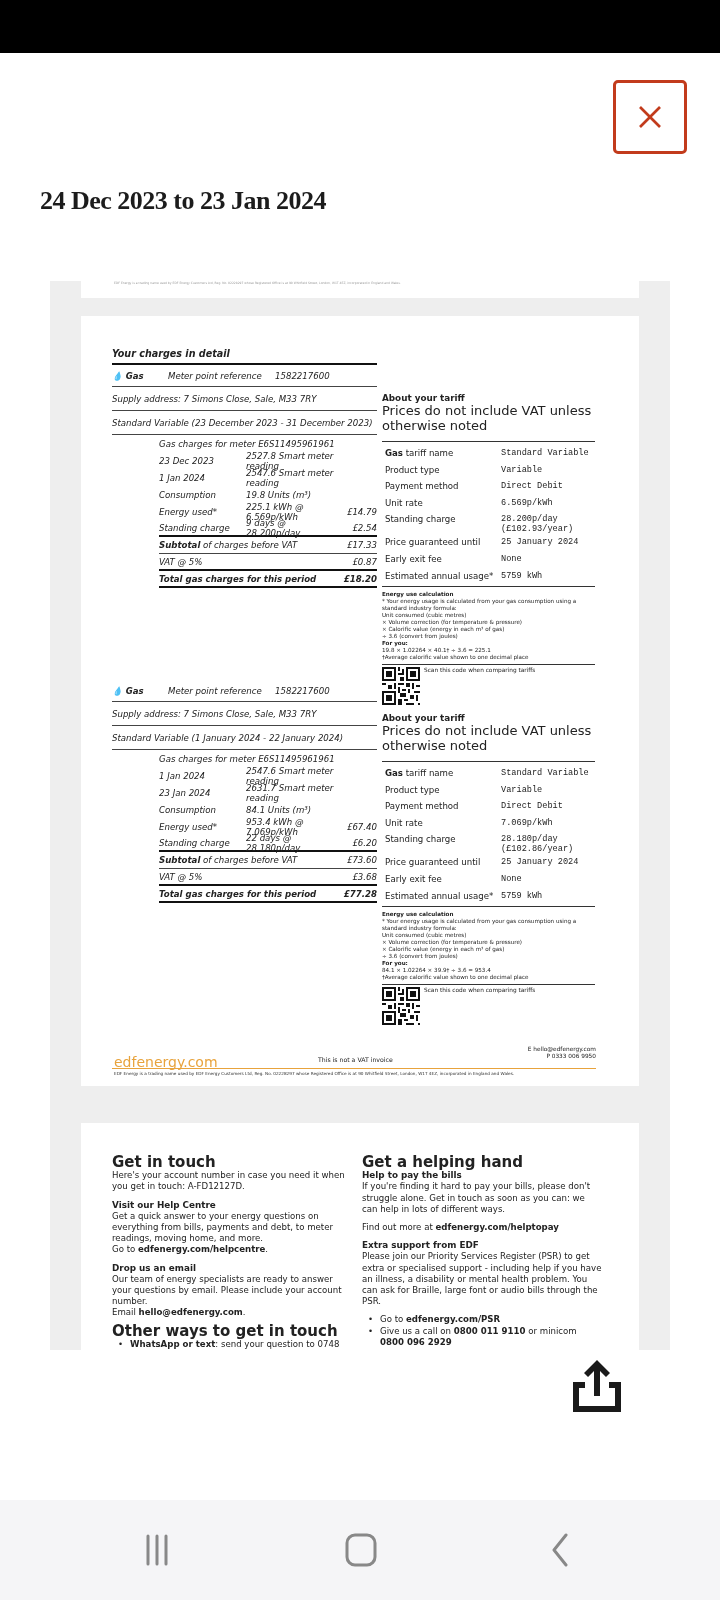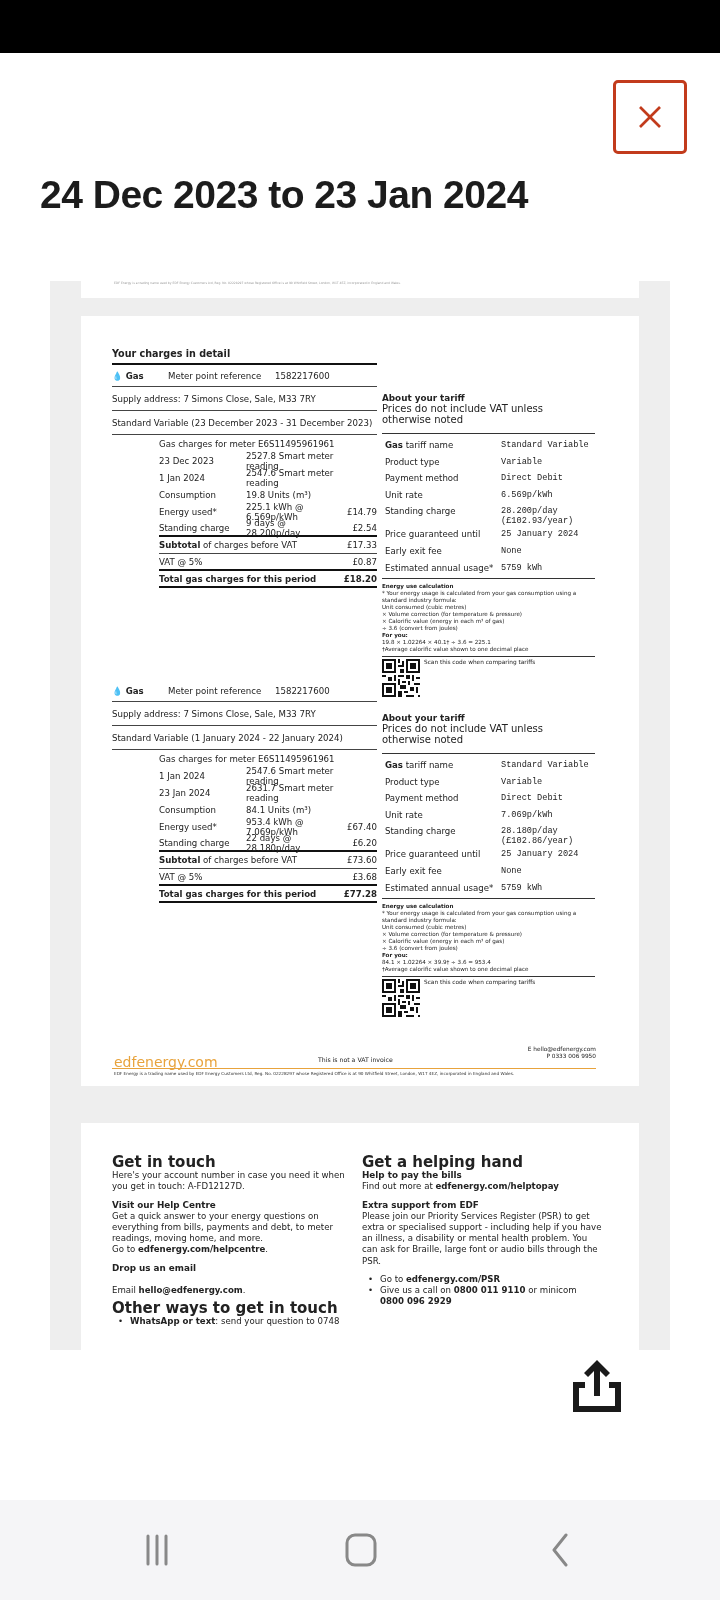--- a/index.html
+++ b/index.html
@@ -9,56 +9,56 @@
   .status-bar { position: absolute; left: 0; top: 0; width: 720px; height: 53px; background: #000; }
 
   .close-button {
     position: absolute; left: 613px; top: 80px; width: 74px; height: 74px;
     border: 3px solid #c23b1c; border-radius: 5px; background: #fff;
     display: flex; align-items: center; justify-content: center; cursor: pointer;
   }
   .close-button svg { width: 26px; height: 26px; }
 
   .page-title {
-    position: absolute; left: 40px; top: 173px;
-    font-family: Liberation Sans, sans-serif; font-weight: 700; font-size: 39px;
+    position: absolute; left: 40px; top: 186px;
+    font-family: Liberation Serif, serif; font-weight: 700; font-size: 26px;
     letter-spacing: -0.5px; color: #1c1c1c;
   }
 
   .viewer {
     position: absolute; left: 50px; top: 281px; width: 620px; height: 1069px;
     background: #eeeeee; overflow: hidden;
   }
   .doc-page { position: absolute; left: 31px; width: 558px; background: #fff; }
   .page-prev { top: 0; height: 17px; }
   .page-prev .tiny-footer { position: absolute; left: 33px; top: 0px; font-size: 3px; color: #999; white-space: nowrap; }
   .page-main { top: 35px; height: 770px; }
   .page-next { top: 842px; height: 300px; }
 
   .doc { font-family: "DejaVu Sans", sans-serif; color: #222; }
 
   
-  .charges { position: absolute; left: 31px; width: 265px; font-size: 8.6px; }
+  .charges { position: absolute; left: 31px; width: 265px; font-size: 8.6px; font-style: italic; }
   .charges .sec-title { font-weight: 700; font-size: 9.6px; padding-bottom: 4px; border-bottom: 2px solid #111; }
   .charges .row { display: flex; align-items: center; height: 17px; margin-left: 47px; }
   .charges .row.bordered { border-bottom: 1px solid #444; }
   .charges .row.bordered-heavy { border-bottom: 2px solid #111; }
   .charges .c1 { width: 87px; }
   .charges .c2 { flex: 1; }
   .charges .c3 { width: 40px; text-align: right; }
   .charges .gas-head { display: flex; align-items: center; height: 22px; border-bottom: 1px solid #444; }
   .charges .gas-head .gas-lbl { font-weight: 700; width: 56px; display: flex; align-items: center; gap: 3px; }
   .charges .gas-head .mpr-lbl { width: 107px; }
   .charges .line-block { height: 24px; display: flex; align-items: center; border-bottom: 1px solid #444; }
   .charges .bold { font-weight: 700; }
 
   
   .tariff { position: absolute; left: 301px; width: 213px; font-size: 8.6px; }
   .tariff .t-title { font-weight: 700; font-size: 8.8px; margin-top: 24px; }
-  .tariff .t-sub { font-size: 10px; padding-bottom: 8px; border-bottom: 1.5px solid #333; }
+  .tariff .t-sub { font-size: 13px; padding-bottom: 8px; border-bottom: 1.5px solid #333; }
   .tariff .t-table { padding-top: 3px; border-bottom: 1.5px solid #333; padding-bottom: 2px; }
   .tariff .t-row { display: flex; min-height: 16.6px; align-items: flex-start; padding-top: 3px; }
   .tariff .t-row .k { width: 119px; padding-left: 3px; }
   .tariff .t-row .v { flex: 1; font-family: Liberation Mono, monospace; }
   .tariff .calc { font-size: 5.6px; line-height: 7px; padding-top: 4px; padding-bottom: 3px; border-bottom: 1.5px solid #333; }
   .tariff .calc .b { font-weight: 700; }
   .tariff .qr-row { display: flex; gap: 4px; padding-top: 2px; font-size: 5.8px; }
   .qr { width: 38px; height: 38px; }
 
   .doc-footer { position: absolute; left: 31px; width: 484px; top: 730px; }
@@ -344,29 +344,30 @@
     </div>
   </div>
 
   <div class="doc-page page-next">
     <div class="help-col left">
       <h3>Get in touch</h3>
       <p>Here's your account number in case you need it when you get in touch: A-FD12127D.</p>
       <h4>Visit our Help Centre</h4>
       <p><span>Get a quick answer to your energy questions on everything from bills, payments and debt, to meter readings, moving home, and more.</span><br><span>Go to </span><b>edfenergy.com/helpcentre</b>.</p>
       <h4>Drop us an email</h4>
-      <p><br><span>Email </span><b>hello@edfenergy.com</b>.</p>
+      <p><span>Our team of energy specialists are ready to answer your questions by email. Please include your account number.</span><br><span>Email </span><b>hello@edfenergy.com</b>.</p>
       <h3>Other ways to get in touch</h3>
       <ul>
         <li><b>WhatsApp or text</b><span>: send your question to 0748</span></li>
       </ul>
     </div>
     <div class="help-col right">
       <h3>Get a helping hand</h3>
       <h4>Help to pay the bills</h4>
+      <p>If you're finding it hard to pay your bills, please don't struggle alone. Get in touch as soon as you can: we can help in lots of different ways.</p>
       <p><span>Find out more at </span><b>edfenergy.com/helptopay</b></p>
       <h4>Extra support from EDF</h4>
       <p>Please join our Priority Services Register (PSR) to get extra or specialised support - including help if you have an illness, a disability or mental health problem. You can ask for Braille, large font or audio bills through the PSR.</p>
       <ul>
         <li><span>Go to </span><b>edfenergy.com/PSR</b></li>
         <li><span>Give us a call on </span><b>0800 011 9110</b><span> or minicom </span><br><b>0800 096 2929</b></li>
       </ul>
     </div>
   </div>
 </div>

